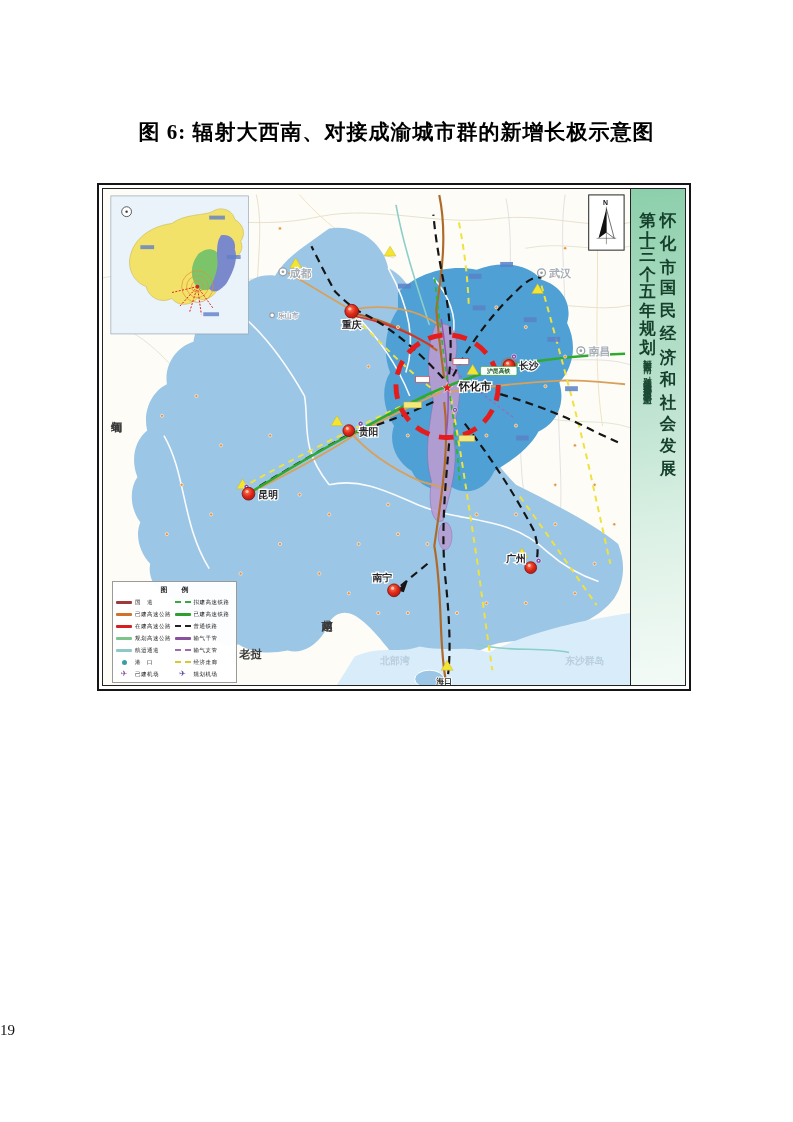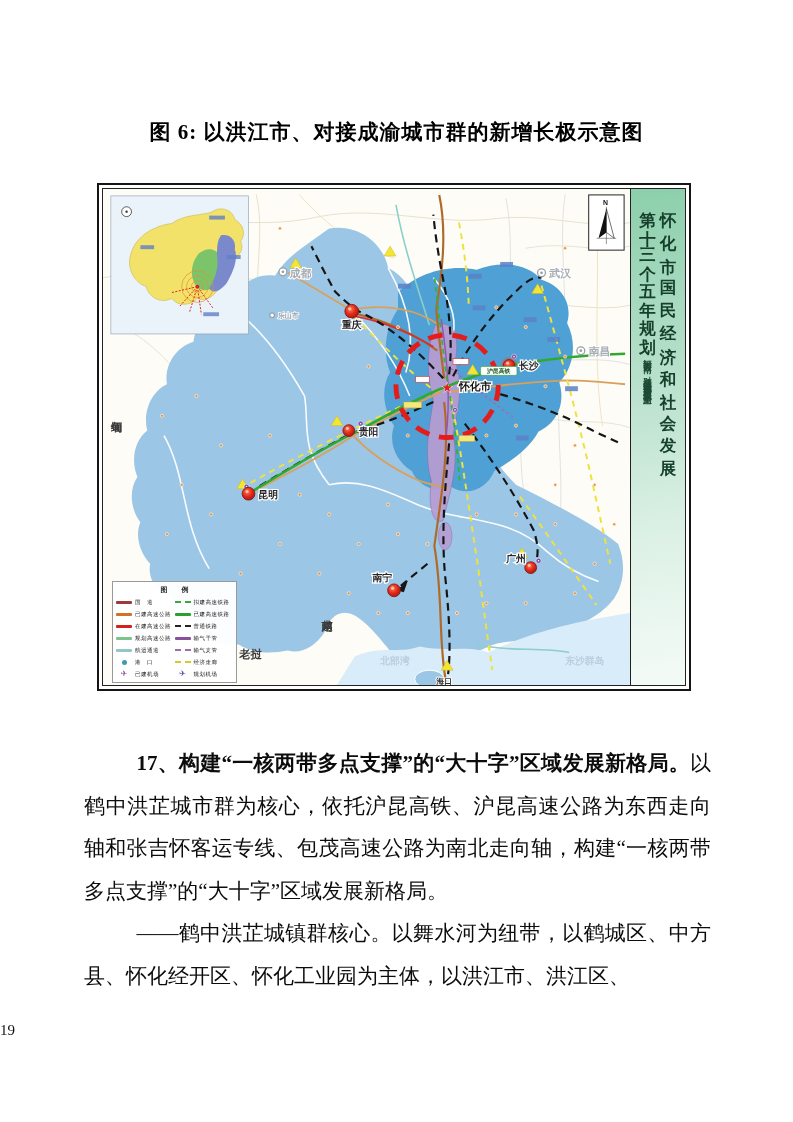--- a/index.html
+++ b/index.html
@@ -61,21 +61,21 @@
   .rail-lbl{font:bold 6px "Liberation Sans","DejaVu Sans",sans-serif;fill:#17571c}
   .coast-lbl{font:bold 8px "Liberation Sans","DejaVu Sans",sans-serif;fill:#333;
              paint-order:stroke;stroke:#fff;stroke-width:1.6px}
   .n-lbl{font:bold 7px "Liberation Sans","DejaVu Sans",sans-serif;fill:#111}
 </style>
 </head>
 <body>
 
 <div class="page">
 
-  <div class="doc-title">图 6: 以洪江市、对接成渝城市群的新增长极示意图</div>
+  <div class="doc-title">图 6: 辐射大西南、对接成渝城市群的新增长极示意图</div>
 
   <div class="figure">
     <div class="figure-inner">
 
       <div class="map-wrap">
         <svg class="map" viewBox="0 0 536 503" preserveAspectRatio="none">
           <defs>
             <radialGradient id="rg" cx="0.4" cy="0.35" r="0.85">
               <stop offset="0" stop-color="#ff7a50"></stop>
               <stop offset="0.45" stop-color="#e02818"></stop>
@@ -468,20 +468,16 @@
           <div class="sb-sub">辐射大西南、对接成渝城市群新增长极示意图</div>
         </div>
         <div class="sb-col">
           <div class="sb-big sb-main">怀化市国民经济和社会发展</div>
         </div>
       </div>
 
     </div>
   </div>
 
-  <div class="body-text">
-    <p><span class="b">17、构建“一核两带多点支撑”的“大十字”区域发展新格局。</span><span>以鹤中洪芷城市群为核心，依托沪昆高铁、沪昆高速公路为东西走向轴和张吉怀客运专线、包茂高速公路为南北走向轴，构建“一核两带多点支撑”的“大十字”区域发展新格局。</span></p>
-    <p><span>——鹤中洪芷城镇群核心。以舞水河为纽带，以鹤城区、中方县、怀化经开区、怀化工业园为主体，以洪江市、洪江区、</span></p>
-  </div>
 
   <div class="page-num">19</div>
 
 </div>
 
 </body></html>

